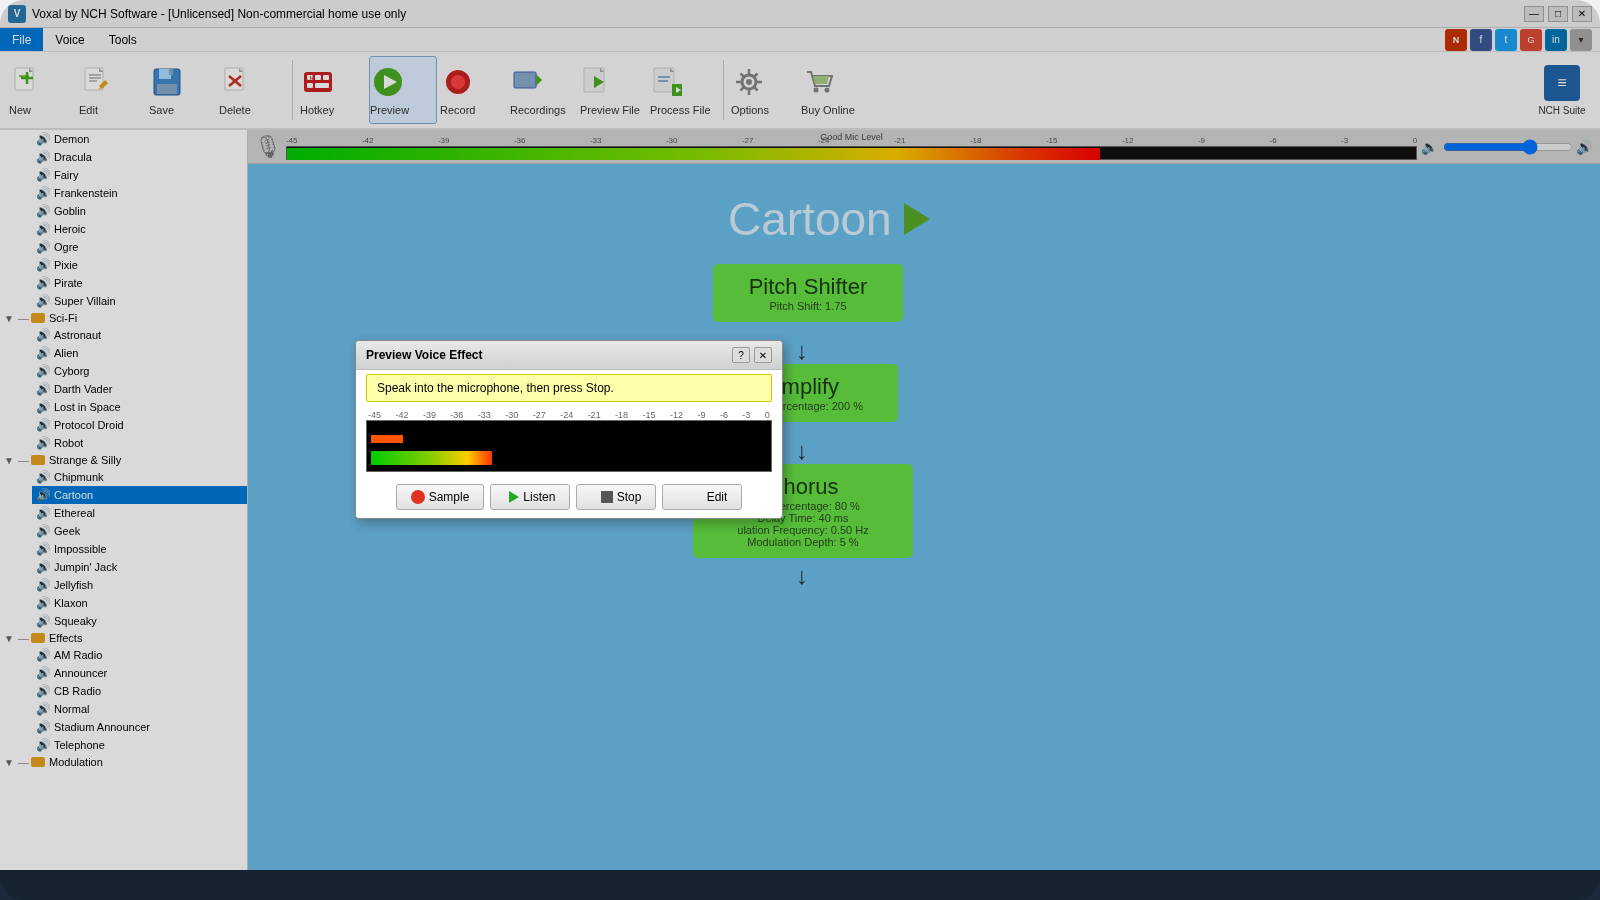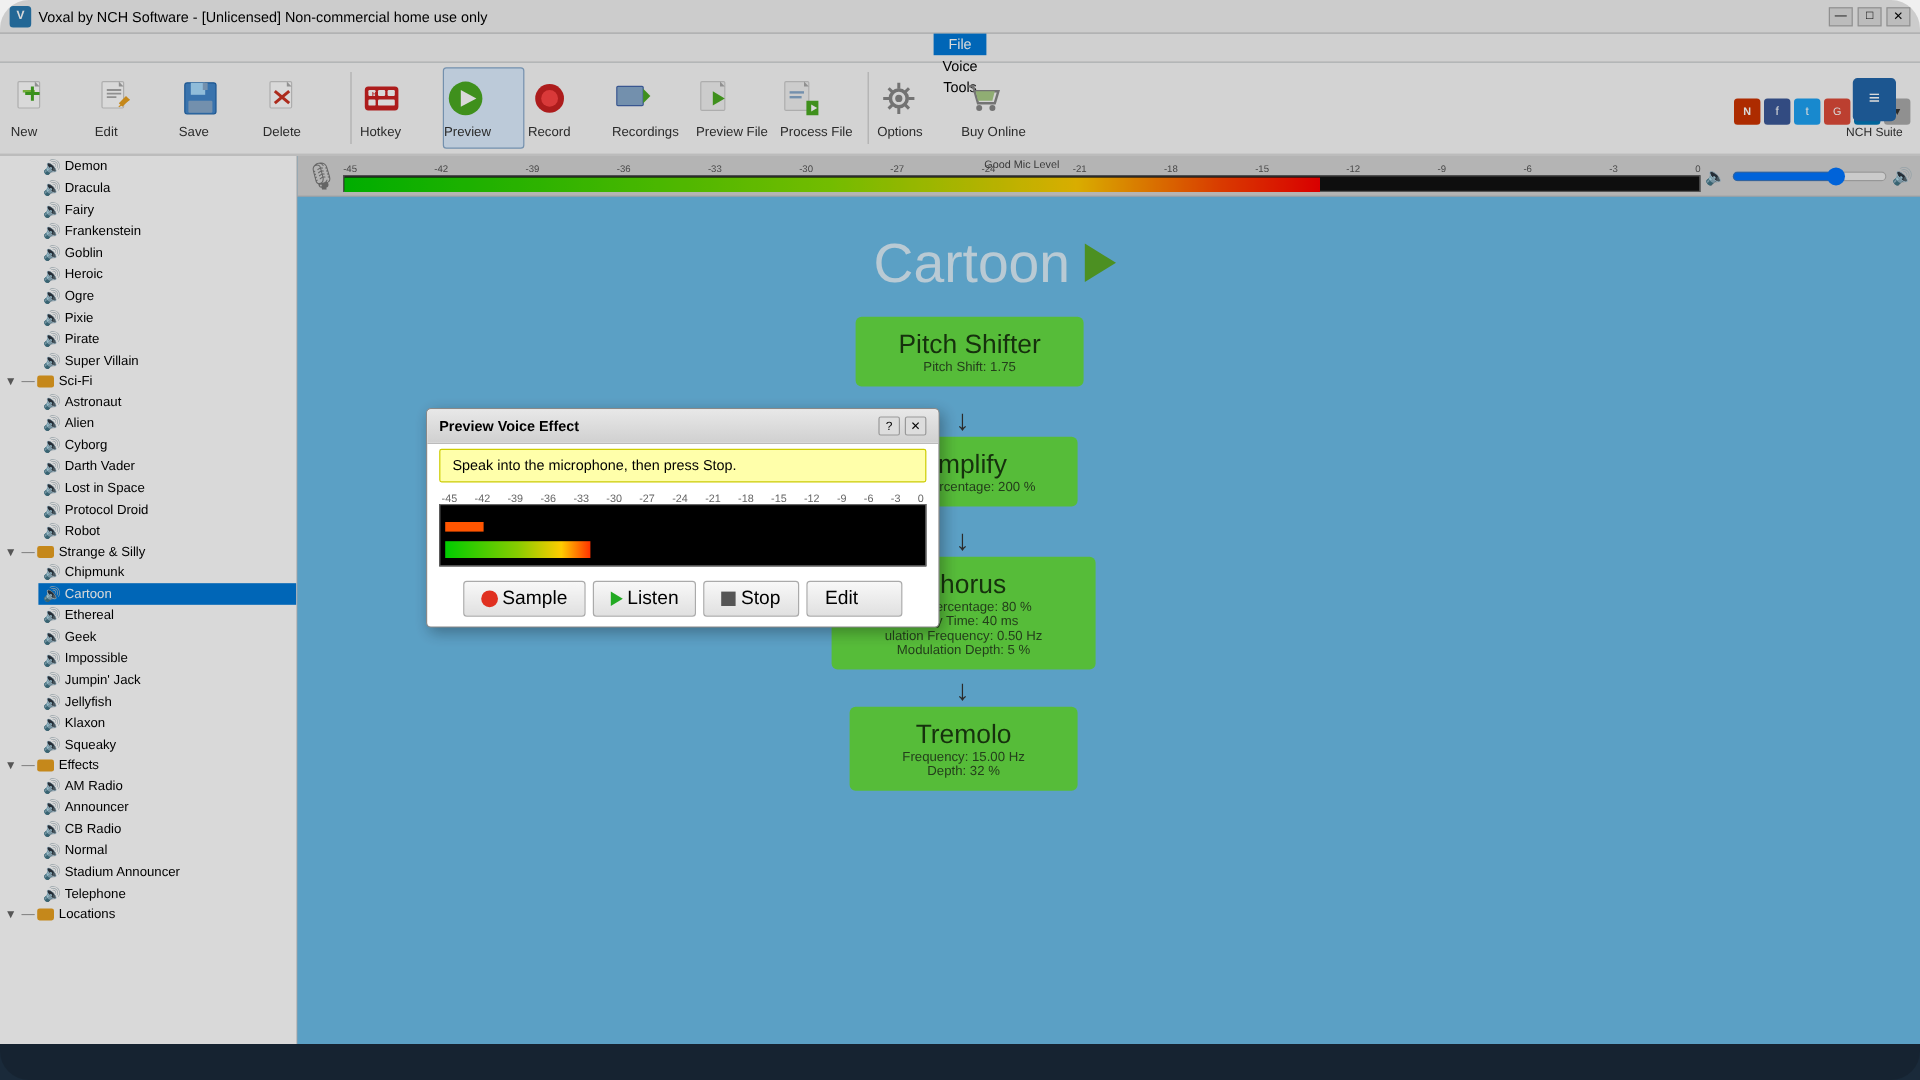--- a/index.html
+++ b/index.html
@@ -20,21 +20,20 @@
     #titlebar-controls { display: flex; gap: 4px; }
     .titlebar-btn { width: 20px; height: 16px; background: #ddd; border: 1px solid #aaa; display: flex; align-items: center; justify-content: center; font-size: 10px; cursor: pointer; }
 
     
     #menubar {
       background: #f5f5f5;
       height: 24px;
       display: flex;
       align-items: center;
       border-bottom: 1px solid #ddd;
-      flex-direction: column;
     }
     .menu-item {
       padding: 2px 12px;
       font-size: 12px;
       cursor: pointer;
       height: 100%;
       display: flex;
       align-items: center;
     }
     .menu-item.active { background: #0078d7; color: white; }
@@ -189,23 +188,23 @@
     }
     .dialog-btn {
       display: flex;
       align-items: center;
       gap: 4px;
       padding: 5px 14px;
       border: 1px solid #aaa;
       background: linear-gradient(to bottom, #f8f8f8, #e0e0e0);
       border-radius: 3px;
       cursor: pointer;
-      font-size: 16px;
+      font-size: 12px;
       min-width: 80px;
-      justify-content: flex-start;
+      justify-content: flex-end;
     }
     .btn-icon-record { width: 14px; height: 14px; background: #e03020; border-radius: 50%; }
     .btn-icon-play { width: 0; height: 0; border-style: solid; border-width: 6px 0 6px 10px; border-color: transparent transparent transparent #22aa22; }
     .btn-icon-stop { width: 12px; height: 12px; background: #555; }
 
     
     #statusbar {
       height: 30px;
       background: #1a2a3a;
       display: flex;
@@ -586,21 +585,21 @@
     </div>
     <div class="tree-item tree-indent-2">
       <span class="tree-icon-voice">🔊</span>
       <span class="tree-label">Telephone</span>
     </div>
 
     <div class="tree-item" style="padding-left:4px;">
       <span class="tree-expander">▼</span>
       <span style="font-size:11px;color:#888;margin-right:2px;">—</span>
       <span style="width:14px;height:10px;background:#e8a020;border-radius:2px;margin-right:4px;display:inline-block;"></span>
-      <span class="tree-label">Locations</span>
+      <span class="tree-label">Modulation</span>
     </div>
   </div>
 
   <div id="content">
 
     <div id="mic-level-bar" style="background:#d4d4d4;height:34px;display:flex;align-items:center;padding:0 6px;gap:4px;border-bottom:1px solid #bbb;position:relative;">
       <div style="font-size:22px;color:#777;">🎙</div>
       <div style="flex:1;position:relative;">
         <div style="font-size:9px;color:#444;text-align:center;position:absolute;top:-2px;left:0;right:0;">Good Mic Level</div>
         <div style="display:flex;justify-content:space-between;font-size:8px;color:#555;margin-top:2px;">
@@ -656,25 +655,20 @@
       <div style="position:absolute;top:300px;left:445px;background:#66dd44;border-radius:5px;padding:10px 20px;text-align:center;min-width:220px;">
         <div style="font-size:22px;font-weight:500;color:#1a3a10;">Chorus</div>
         <div style="font-size:11px;color:#2a4a20;">Gain Percentage: 80 %</div>
         <div style="font-size:11px;color:#2a4a20;">Delay Time: 40 ms</div>
         <div style="font-size:11px;color:#2a4a20;">ulation Frequency: 0.50 Hz</div>
         <div style="font-size:11px;color:#2a4a20;">Modulation Depth: 5 %</div>
       </div>
 
       <div style="position:absolute;top:400px;left:548px;font-size:24px;color:#333;line-height:1;">↓</div>
 
-      <div style="position:absolute;top:425px;left:460px;background:#66dd44;border-radius:5px;padding:10px 20px;text-align:center;min-width:190px;">
-        <div style="font-size:22px;font-weight:500;color:#1a3a10;">Tremolo</div>
-        <div style="font-size:11px;color:#2a4a20;">Frequency: 15.00 Hz</div>
-        <div style="font-size:11px;color:#2a4a20;">Depth: 32 %</div>
-      </div>
     </div>
   </div>
 </div>
 
 <div id="dialog-overlay">
   <div id="dialog">
 
     <div id="dialog-titlebar">
       <span id="dialog-title">Preview Voice Effect</span>
       <div id="dialog-controls">

